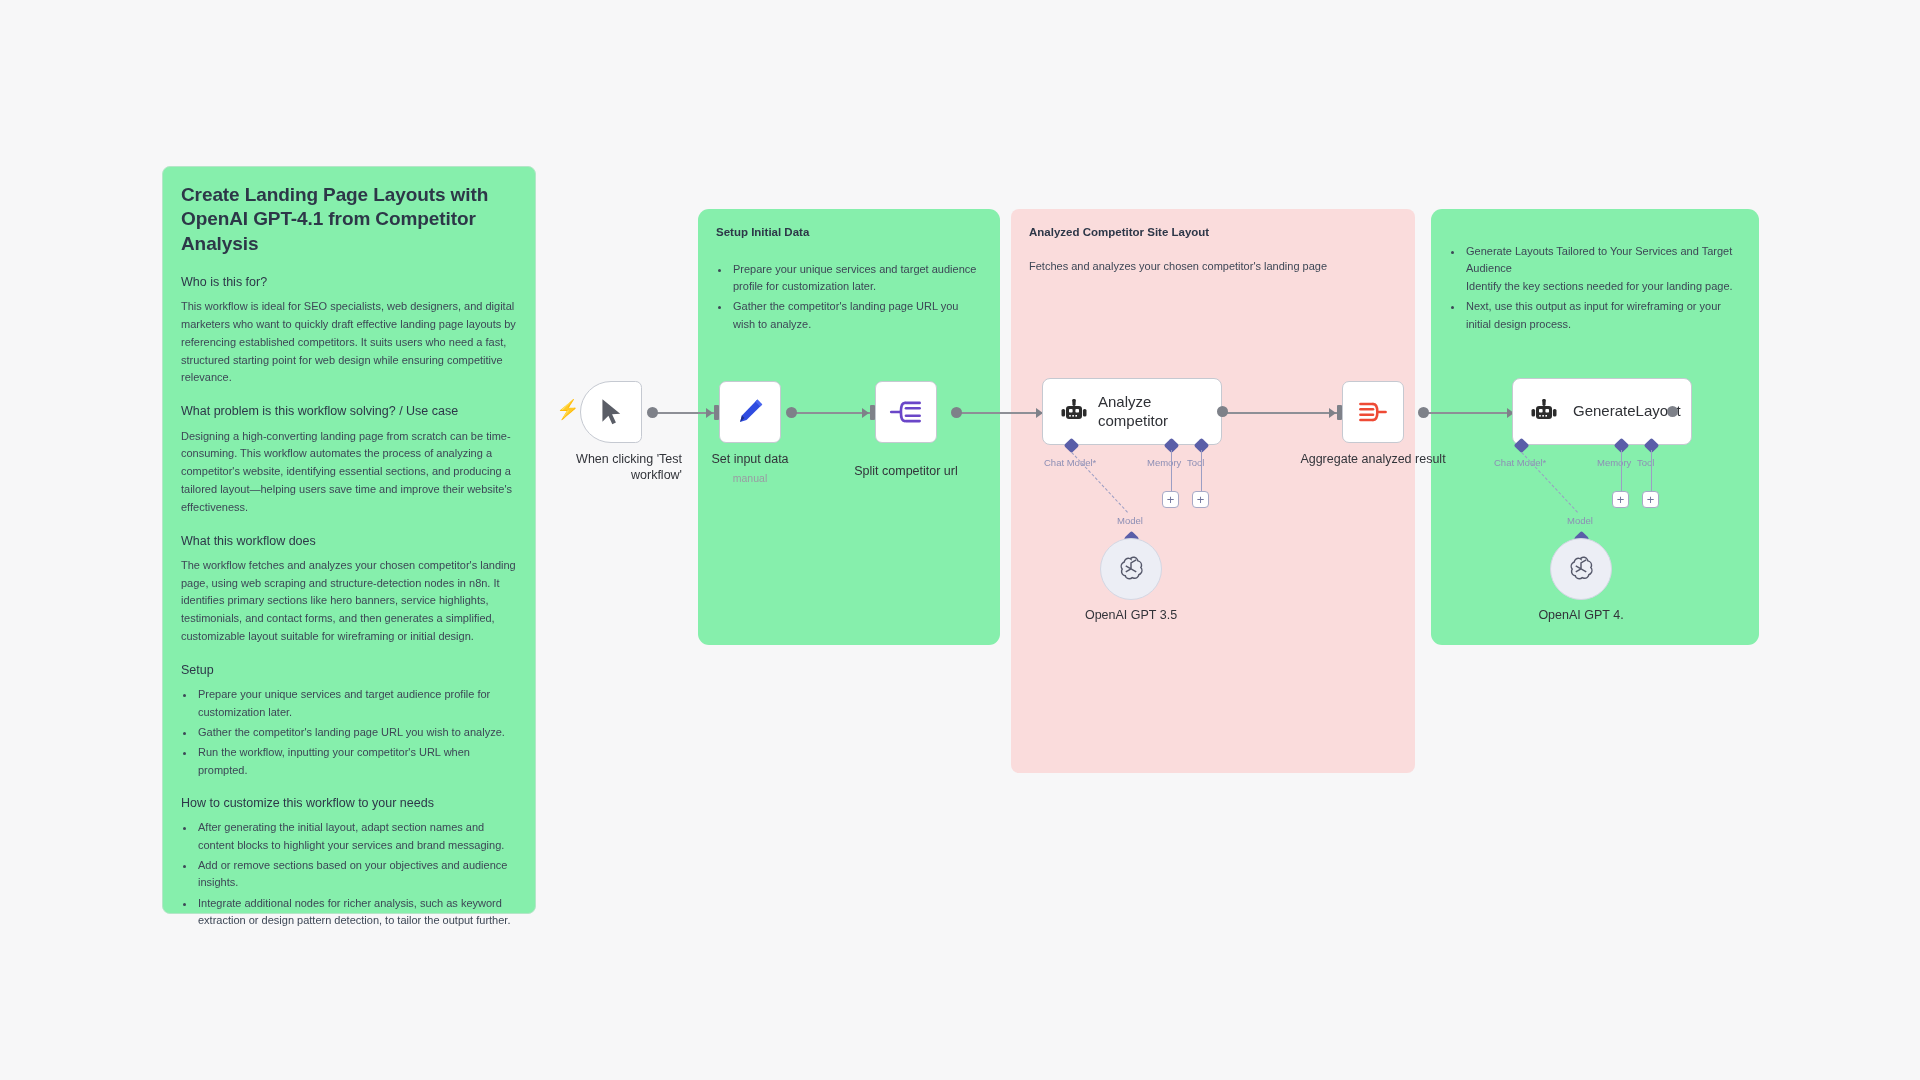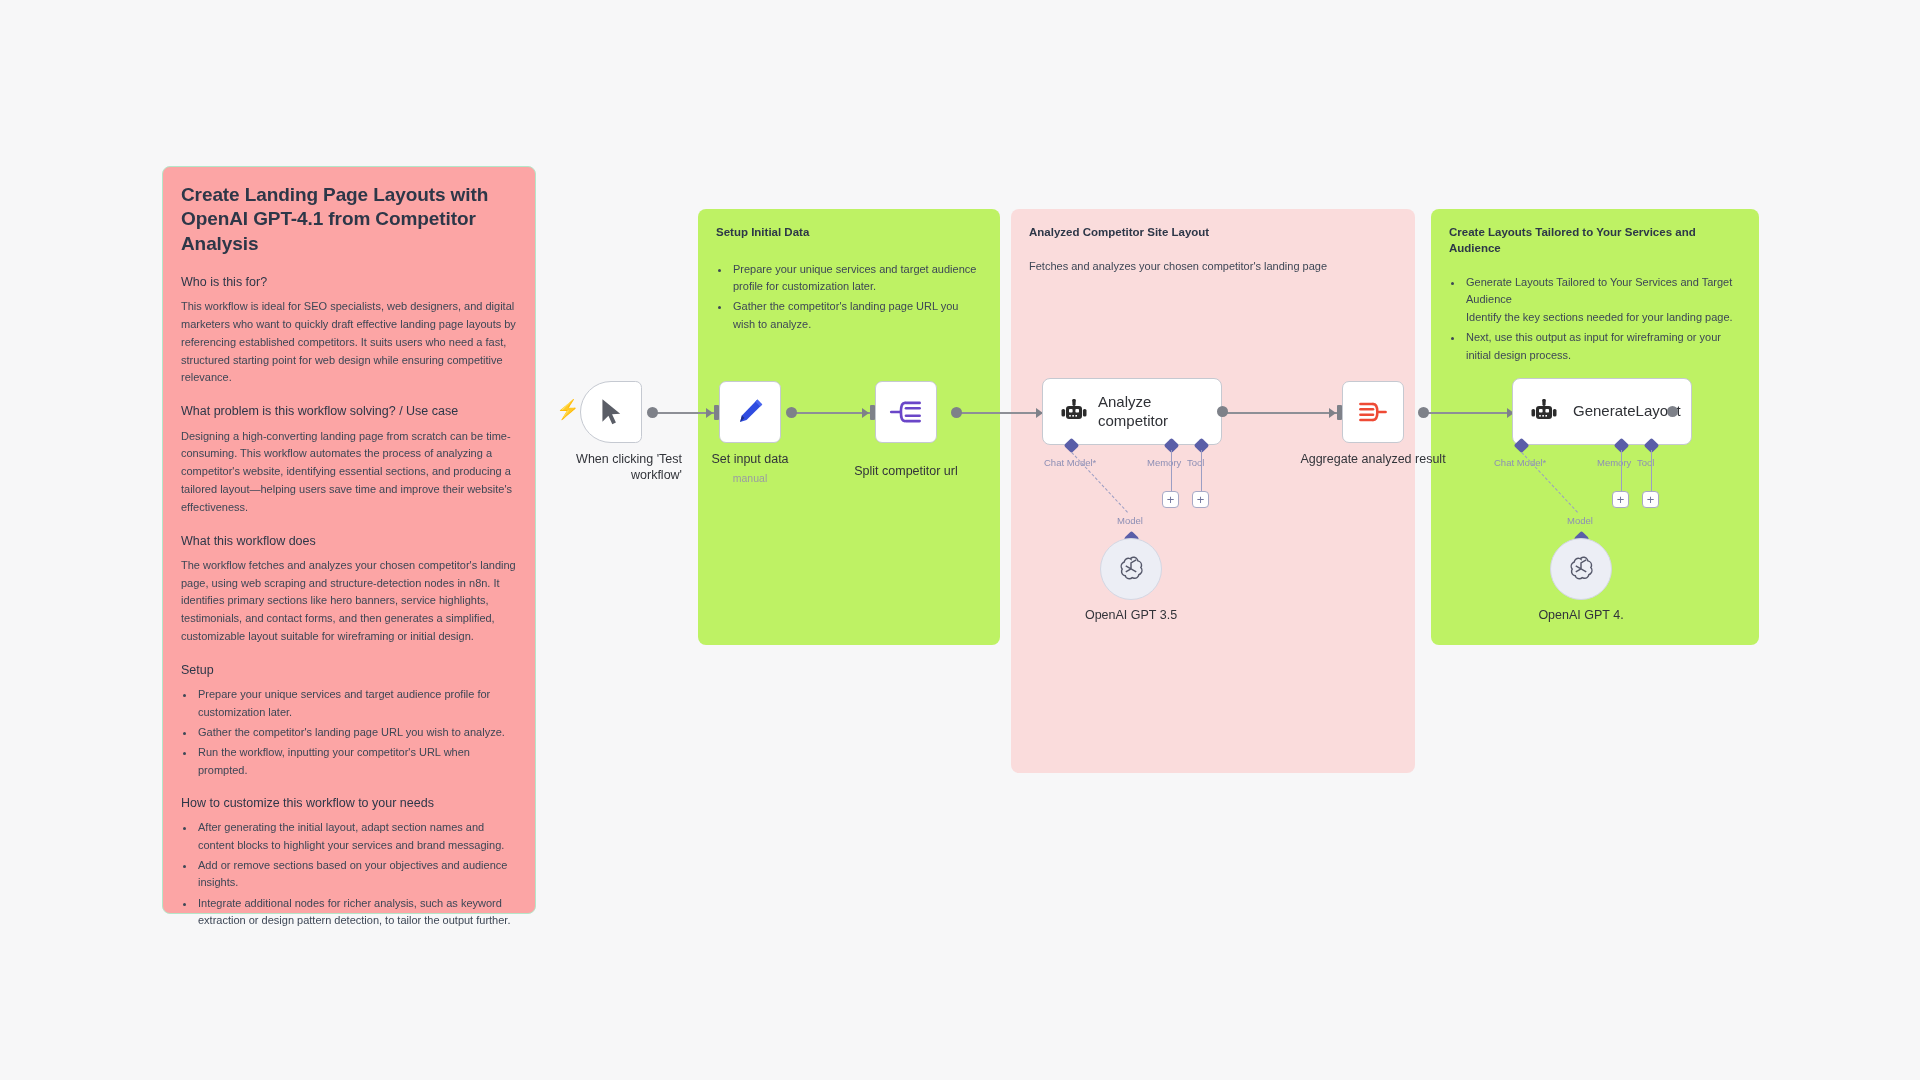--- a/index.html
+++ b/index.html
@@ -10,22 +10,22 @@
     overflow: hidden;
   }
   #canvas { position: relative; width: 1920px; height: 1080px; }
 
   
   .sticky {
     position: absolute;
     border-radius: 8px;
     padding: 16px 18px;
   }
-  .sticky.green  { background: #fca5a5; border: 1px solid #b5e6c8; }
-  .sticky.yellow { background: #bef264; }
+  .sticky.green  { background: #86efac; border: 1px solid #b5e6c8; }
+  .sticky.yellow { background: #86efac; border-radius: 11px; }
   .sticky.pink   { background: #fadcdc; }
 
   .sticky h1 {
     font-size: 19px; font-weight: 700; color: #2d3748;
     line-height: 1.28; margin-bottom: 18px; letter-spacing: -0.1px;
   }
   .sticky h2 {
     font-size: 12.5px; font-weight: 400; color: #2d3748;
     line-height: 1.3; margin-bottom: 8px; margin-top: 16px;
   }
@@ -177,21 +177,20 @@
       <li>Gather the competitor's landing page URL you wish to analyze.</li>
     </ul>
   </div>
 
   <div class="sticky pink" style="left:1011px; top:209px; width:404px; height:564px;">
     <h3>Analyzed Competitor Site Layout</h3>
     <p style="margin-top:17px;">Fetches and analyzes your chosen competitor's landing page</p>
   </div>
 
   <div class="sticky yellow" style="left:1431px; top:209px; width:328px; height:436px;">
-    <h3>Create Layouts Tailored to Your Services and Audience</h3>
     <ul style="margin-top:18px;">
       <li>
         <span>Generate Layouts Tailored to Your Services and Target Audience</span>
         <span class="subline">Identify the key sections needed for your landing page.</span>
       </li>
       <li>Next, use this output as input for wireframing or your initial design process.</li>
     </ul>
   </div>
 
   <div class="wire" style="left:652px; top:412px; width:62px;"></div>

